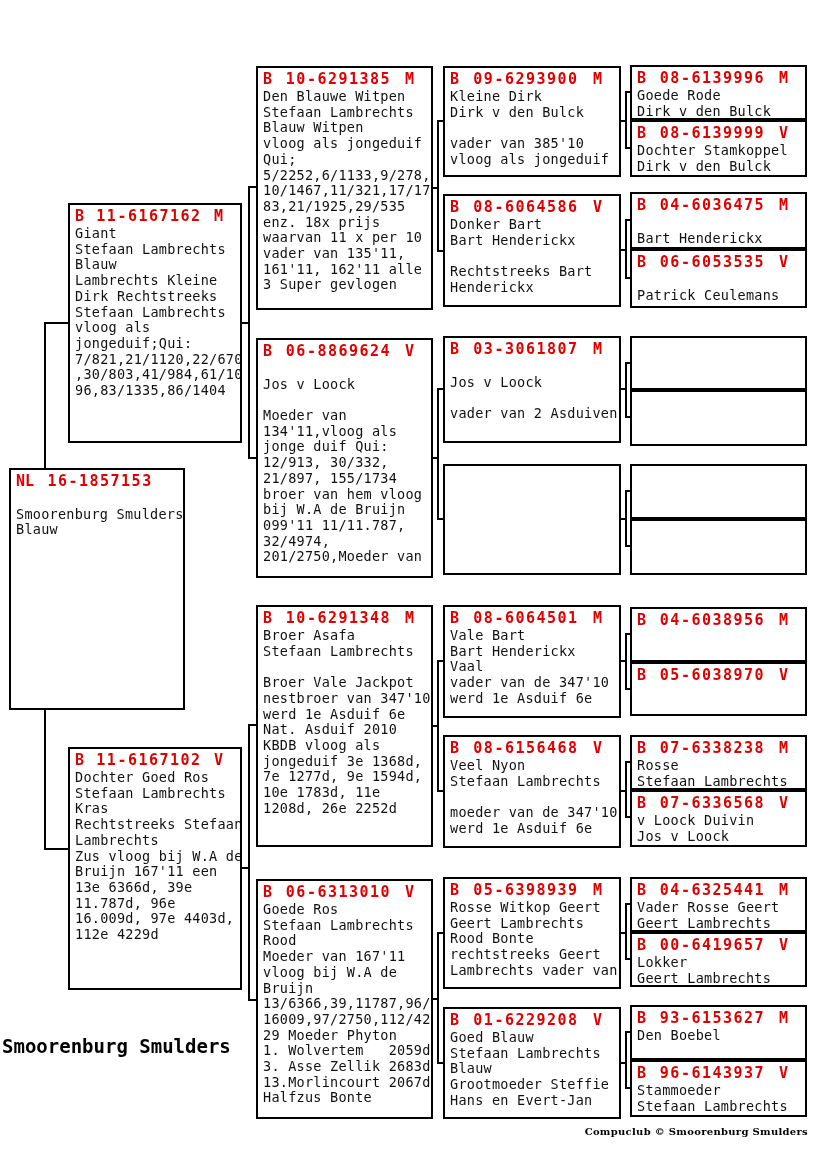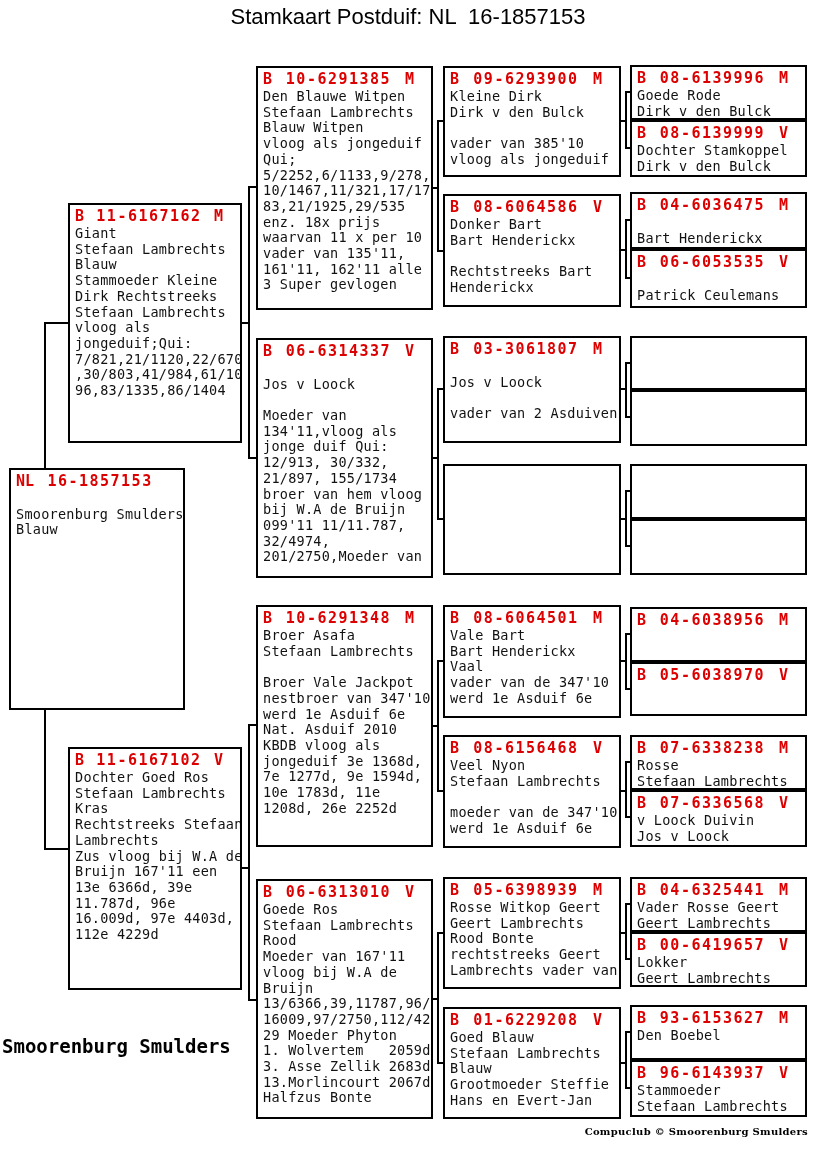--- a/index.html
+++ b/index.html
@@ -35,34 +35,33 @@
   #credit {
     position:absolute; right:8px; top:1126px;
     font-family:"DejaVu Serif", serif; font-weight:bold; font-size:10px;
     color:#000; letter-spacing:0.3px; white-space:pre;
   }
 </style>
 </head>
 <body>
 
 <div id="page" style="--red: #dd0000;">
-  <div id="title">Stamkaart Postduif: NL  16-1857153</div>
   <div id="tree">
       <div class="pbox" style="left: 9px; top: 468px; width: 176px; height: 242px;">
         <div class="phead"><span class="pc">NL</span><span class="pn">16-1857153</span><span class="ps"></span></div>
         <div class="bline"></div>
         <div class="bline">Smoorenburg Smulders</div>
         <div class="bline">Blauw</div>
       </div>
       <div class="pbox" style="left: 68px; top: 203px; width: 174px; height: 240px;">
         <div class="phead"><span class="pc">B</span><span class="pn">11-6167162</span><span class="ps">M</span></div>
         <div class="bline">Giant</div>
         <div class="bline">Stefaan Lambrechts</div>
         <div class="bline">Blauw</div>
-        <div class="bline">Stammoeder Kleine</div>
+        <div class="bline">Lambrechts Kleine</div>
         <div class="bline">Dirk Rechtstreeks</div>
         <div class="bline">Stefaan Lambrechts</div>
         <div class="bline">vloog als</div>
         <div class="bline">jongeduif;Qui:</div>
         <div class="bline">7/821,21/1120,22/670</div>
         <div class="bline">,30/803,41/984,61/10</div>
         <div class="bline">96,83/1335,86/1404</div>
       </div>
       <div class="pbox" style="left: 68px; top: 747px; width: 174px; height: 243px;">
         <div class="phead"><span class="pc">B</span><span class="pn">11-6167102</span><span class="ps">V</span></div>
@@ -88,21 +87,21 @@
         <div class="bline">5/2252,6/1133,9/278,</div>
         <div class="bline">10/1467,11/321,17/17</div>
         <div class="bline">83,21/1925,29/535</div>
         <div class="bline">enz. 18x prijs</div>
         <div class="bline">waarvan 11 x per 10</div>
         <div class="bline">vader van 135'11,</div>
         <div class="bline">161'11, 162'11 alle</div>
         <div class="bline">3 Super gevlogen</div>
       </div>
       <div class="pbox" style="left: 256px; top: 338px; width: 177px; height: 240px;">
-        <div class="phead"><span class="pc">B</span><span class="pn">06-6314337</span><span class="ps">V</span></div>
+        <div class="phead"><span class="pc">B</span><span class="pn">06-8869624</span><span class="ps">V</span></div>
         <div class="bline"></div>
         <div class="bline">Jos v Loock</div>
         <div class="bline"></div>
         <div class="bline">Moeder van</div>
         <div class="bline">134'11,vloog als</div>
         <div class="bline">jonge duif Qui:</div>
         <div class="bline">12/913, 30/332,</div>
         <div class="bline">21/897, 155/1734</div>
         <div class="bline">broer van hem vloog</div>
         <div class="bline">bij W.A de Bruijn</div>

